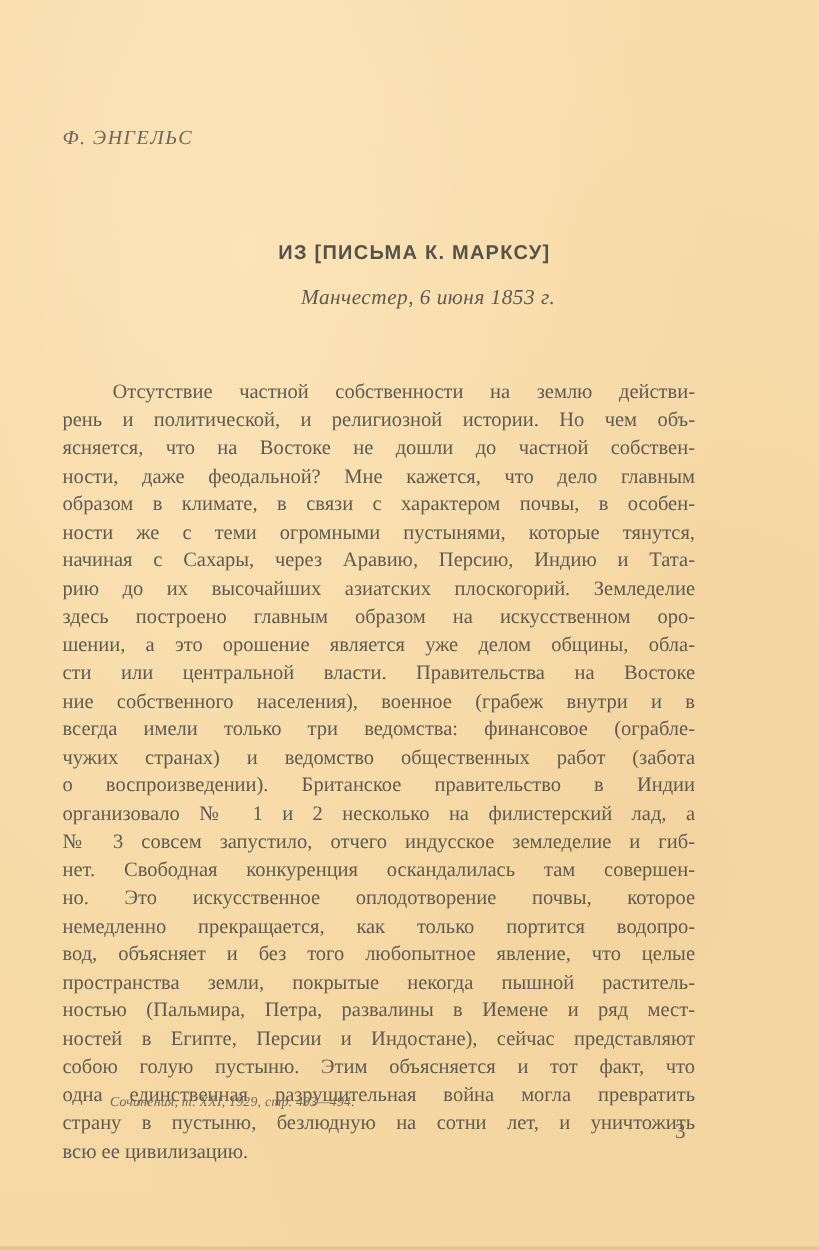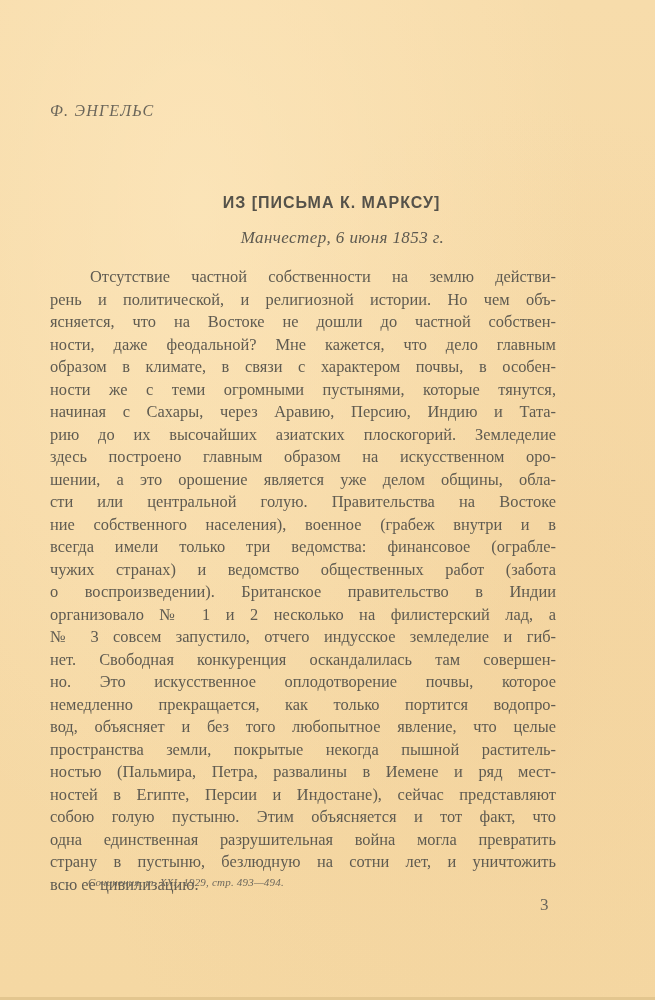--- a/index.html
+++ b/index.html
@@ -76,20 +76,21 @@
       line-height: 22.5px;
       font-family: "Liberation Serif", "DejaVu Serif", serif;
       font-size: 16.4px;
       text-align: justify;
       text-align-last: justify;
       white-space: nowrap;
       color: #5f5b51;
     }
     .line.indent {
       padding-left: 40px;
+      margin-top: 36px;
     }
     .line.last {
       text-align-last: left;
     }
     .source {
       position: absolute;
       left: 50px;
       top: 876px;
       font-family: "Liberation Serif", "DejaVu Serif", serif;
       font-style: italic;
@@ -122,21 +123,21 @@
     <span class="line indent">Отсутствие  частной  собственности  на  землю  действи-</span>
     <span class="line">рень и политической, и религиозной истории. Но чем объ-</span>
     <span class="line">ясняется, что на Востоке не дошли до частной собствен-</span>
     <span class="line">ности, даже феодальной? Мне кажется, что дело главным</span>
     <span class="line">образом в климате, в связи с характером почвы, в особен-</span>
     <span class="line">ности же с теми огромными пустынями, которые тянутся,</span>
     <span class="line">начиная с Сахары, через Аравию, Персию, Индию и Тата-</span>
     <span class="line">рию до их высочайших азиатских плоскогорий. Земледелие</span>
     <span class="line">здесь построено главным образом на искусственном оро-</span>
     <span class="line">шении, а это орошение является уже делом общины, обла-</span>
-    <span class="line">сти или центральной голую. Правительства на Востоке</span>
+    <span class="line">сти или центральной власти. Правительства на Востоке</span>
     <span class="line">ние собственного населения), военное (грабеж внутри и в</span>
     <span class="line">всегда имели только три ведомства: финансовое (ограбле-</span>
     <span class="line">чужих странах) и ведомство общественных работ (забота</span>
     <span class="line">о воспроизведении). Британское правительство в Индии</span>
     <span class="line">организовало № 1 и 2 несколько на филистерский лад, а</span>
     <span class="line">№ 3 совсем запустило, отчего индусское земледелие и гиб-</span>
     <span class="line">нет. Свободная конкуренция оскандалилась там совершен-</span>
     <span class="line">но. Это искусственное оплодотворение почвы, которое</span>
     <span class="line">немедленно прекращается, как только портится водопро-</span>
     <span class="line">вод, объясняет и без того любопытное явление, что целые</span>

